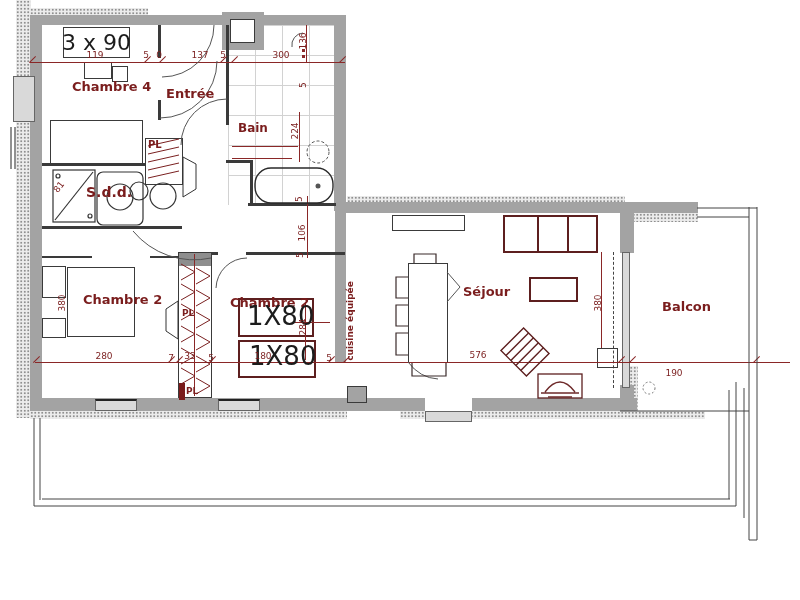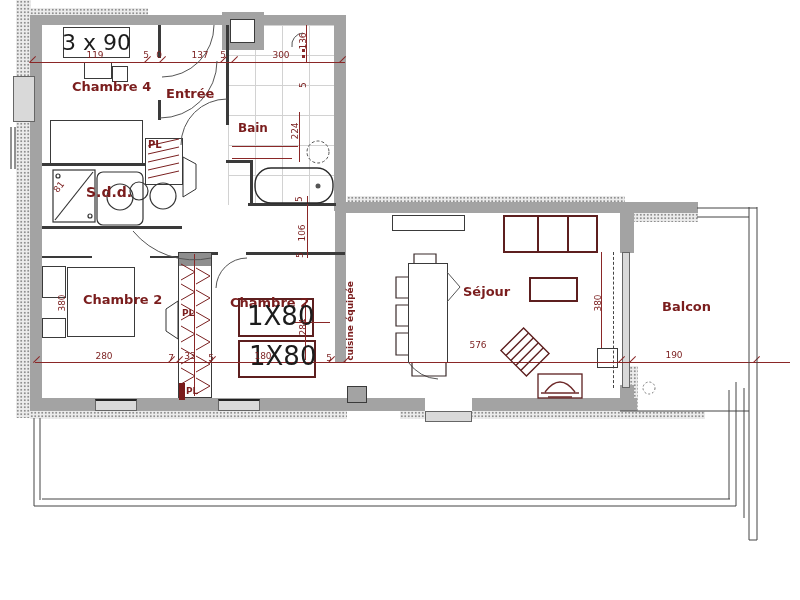--- a/index.html
+++ b/index.html
@@ -235,16 +235,16 @@
   <span class="abs dim vert" style="left:292px;top:322px;width:22px">284</span>
   <span class="abs dim vert" style="left:50px;top:298px;width:24px">380</span>
   <span class="abs dim vert" style="left:586px;top:298px;width:24px">380</span>
   <span class="abs dim" style="left:50px;top:182px;width:18px;transform:rotate(-52deg)">81</span>
   <span class="abs dim" style="left:88px;top:351px;width:32px">280</span>
   <span class="abs dim" style="left:166px;top:353px;width:10px">7</span>
   <span class="abs dim" style="left:181px;top:351px;width:18px">33</span>
   <span class="abs dim" style="left:206px;top:353px;width:10px">5</span>
   <span class="abs dim" style="left:248px;top:351px;width:30px">180</span>
   <span class="abs dim" style="left:324px;top:353px;width:10px">5</span>
-  <span class="abs dim" style="left:462px;top:340px;width:32px">576</span>
-  <span class="abs dim" style="left:658px;top:350px;width:32px">190</span>
+  <span class="abs dim" style="left:462px;top:350px;width:32px">576</span>
+  <span class="abs dim" style="left:658px;top:368px;width:32px">190</span>
 
 </div>
 
 </body></html>

